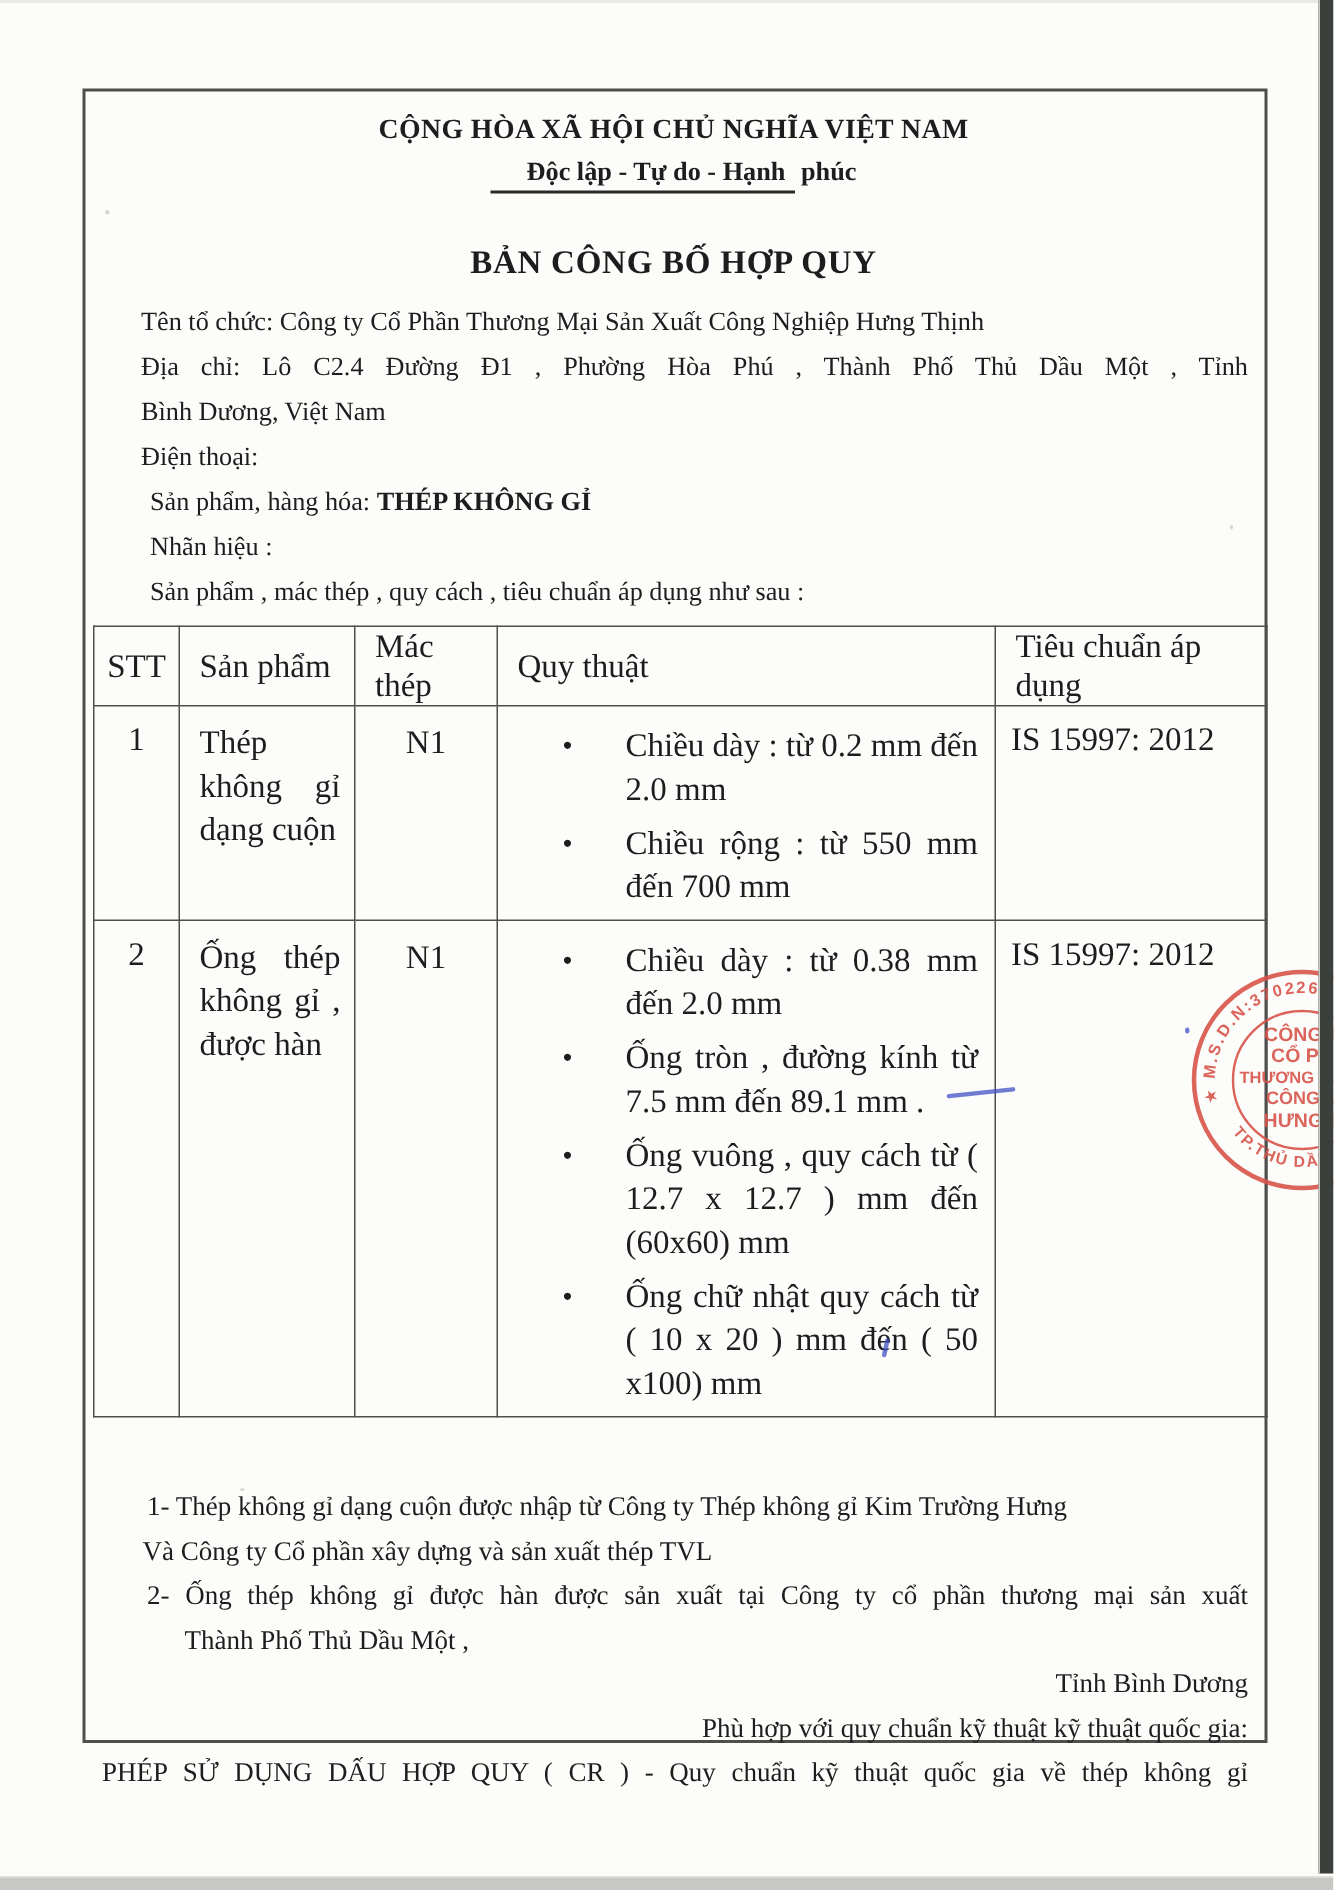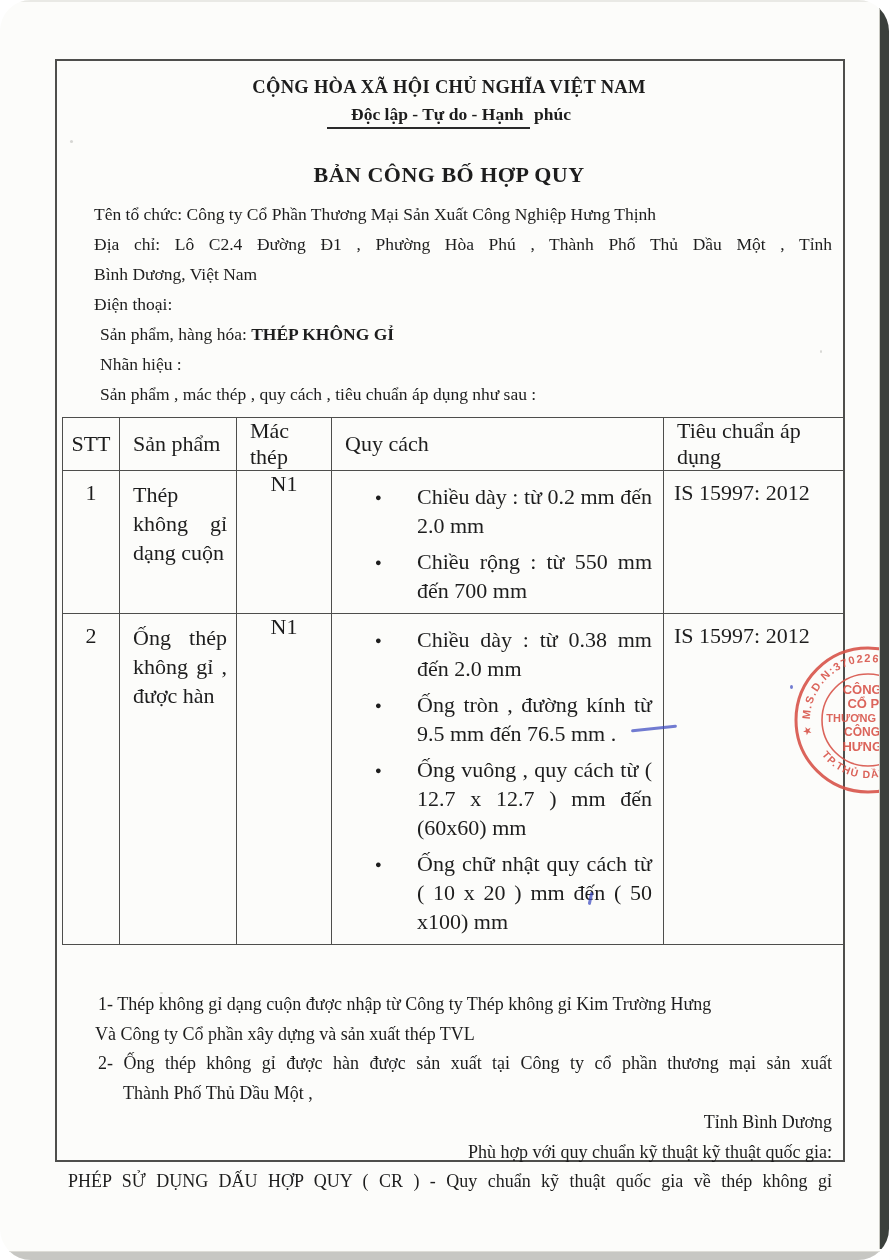--- a/index.html
+++ b/index.html
@@ -3,21 +3,20 @@
 <meta charset="utf-8">
 <style>
   html,body { margin:0; padding:0; }
   .page {
     position:relative;
     width:889px; height:1260px;
     background:#fcfcfa;
     overflow:hidden;
     font-family:"Liberation Serif","DejaVu Serif",serif;
     color:#1d1d1d;
-    border-radius:31px;
   }
   .top-hairline { position:absolute; left:0; top:0; width:100%; height:2px; background:#e9e9e5; }
 
   
   .doc-box {
     position:absolute; left:55px; top:59px;
     width:790px; height:1103px;
     border:2px solid #4e4e4c;
     box-sizing:border-box;
     padding:6px 5px 0 3px;
@@ -38,21 +37,21 @@
   table.doc-table {
     margin:8px 0 0 2px;
     border-collapse:collapse; table-layout:fixed;
     width:782px; font-size:22px;
   }
   .doc-table th, .doc-table td { border:1.5px solid #4e4e4c; vertical-align:top; font-weight:normal; }
   .doc-table thead th { height:41px; vertical-align:middle; text-align:left; padding:0 4px 0 13px; }
   .doc-table thead th.c { text-align:center; padding:0; }
   td.cell-stt { text-align:center; padding-top:9px; }
   td.cell-sp  { padding:9px 9px 0 13px; text-align:justify; line-height:29px; }
-  td.cell-mac { text-align:center; padding-top:0; }
+  td.cell-mac { text-align:center; padding-top:11px; }
   td.cell-tc  { padding:9px 6px 0 10px; }
   td.cell-qc ul { list-style:none; margin:10px 0 0 0; padding:0 10px 0 84px; }
   td.cell-qc li { position:relative; text-align:justify; line-height:29px; margin-bottom:7px; }
   td.cell-qc li::before { content:"●"; position:absolute; left:-42px; top:1px; font-size:11px; }
   tr.r1 td { height:95px; }
   tr.r2 td { height:233px; }
 
   .notes { margin-top:45px; font-size:18px; line-height:29.5px; }
   .notes div { margin-right:6px; }
   .n-ind1 { margin-left:38px; }
@@ -113,21 +112,21 @@
           <col style="width:117px">
           <col style="width:95px">
           <col style="width:332px">
           <col style="width:181px">
       </colgroup>
       <thead>
         <tr>
           <th class="c">STT</th>
           <th>Sản phẩm</th>
           <th>Mác thép</th>
-          <th>Quy cách</th>
+          <th>Quy thuật</th>
           <th>Tiêu chuẩn áp dụng</th>
         </tr>
       </thead>
       <tbody>
         <tr class="r1">
           <td class="cell-stt">1</td>
           <td class="cell-sp">Thép không gỉ dạng cuộn</td>
           <td class="cell-mac">N1</td>
           <td class="cell-qc">
               <ul>
@@ -137,21 +136,21 @@
             </td>
           <td class="cell-tc">IS 15997: 2012</td>
         </tr>
         <tr class="r2">
           <td class="cell-stt">2</td>
           <td class="cell-sp">Ống thép không gỉ , được hàn</td>
           <td class="cell-mac">N1</td>
           <td class="cell-qc">
               <ul>
                 <li>Chiều dày : từ 0.38 mm đến 2.0 mm</li>
-                <li>Ống tròn , đường kính từ 9.5 mm đến 76.5 mm .</li>
+                <li>Ống tròn , đường kính từ 7.5 mm đến 89.1 mm .</li>
                 <li>Ống vuông , quy cách từ ( 12.7 x 12.7 ) mm đến (60x60) mm</li>
                 <li>Ống chữ nhật quy cách từ ( 10 x 20 ) mm đến ( 50 x100) mm</li>
               </ul>
             </td>
           <td class="cell-tc">IS 15997: 2012</td>
         </tr>
       </tbody>
     </table>
 
     <div class="notes">

